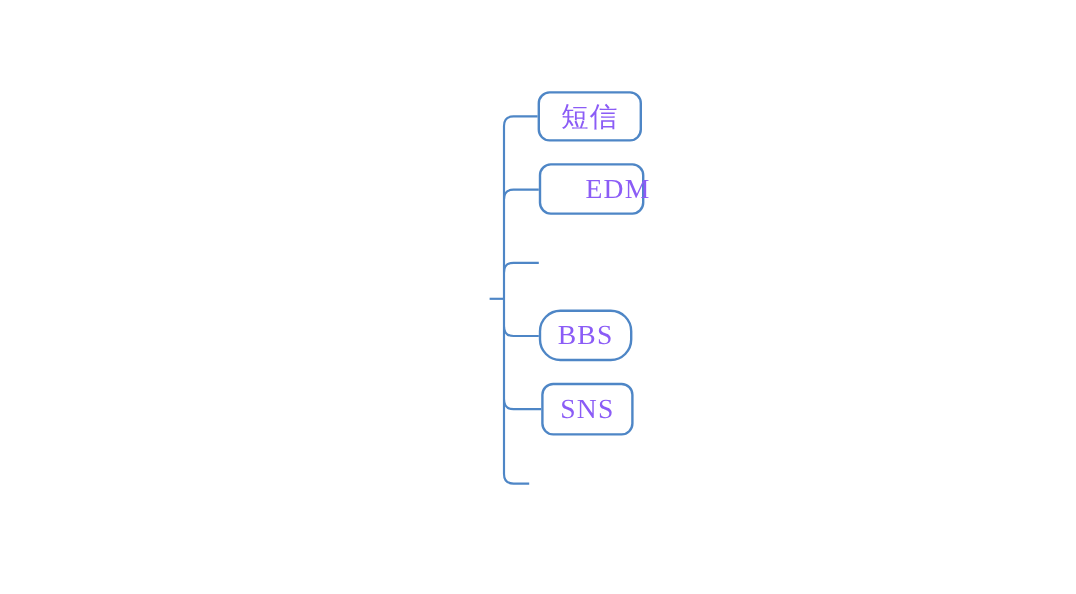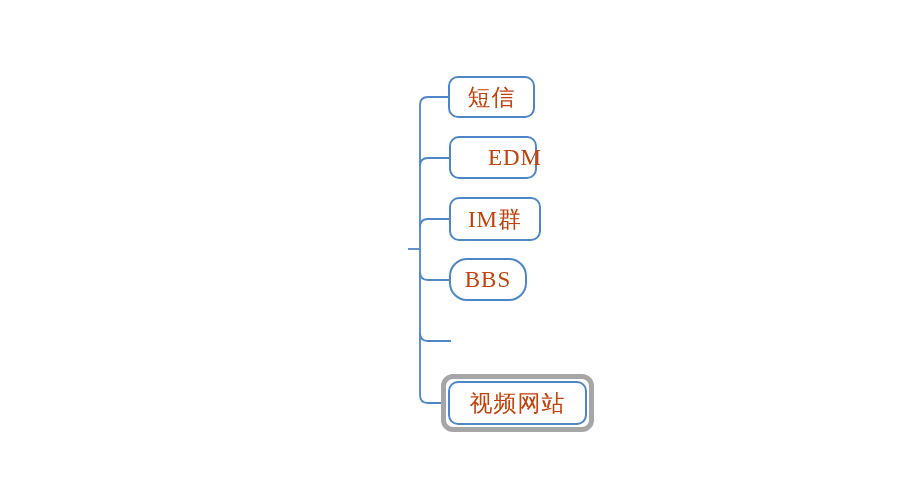--- a/index.html
+++ b/index.html
@@ -22,21 +22,21 @@
     pointer-events: none;
   }
   .node {
     position: absolute;
     box-sizing: border-box;
     border: 2px solid #4e86c6;
     border-radius: 10px;
     display: flex;
     align-items: center;
     justify-content: center;
-    color: #c2410c;
+    color: #8b5cf6;
     background: #ffffff;
     cursor: default;
     white-space: nowrap;
   }
   .root-node {
     left: 98px;
     top: 210px;
     width: 310px;
     height: 77px;
     border-radius: 13px;
@@ -84,28 +84,23 @@
 
 
   <div class="node child-node c0">
     <span>短信</span>
   </div>
 
   <div class="node child-node c1">
     <span>EDM</span>
   </div>
 
-  <div class="node child-node c2">
-    <span>IM群</span>
-  </div>
 
   <div class="node child-node c3">
     <span>BBS</span>
   </div>
 
+  <div class="node child-node c4">
+    <span>SNS</span>
+  </div>
 
-  <div class="selection-ring">
-    <div class="node child-node">
-      <span>视频网站</span>
-    </div>
-  </div>
 
 </div>
 
 </body></html>

